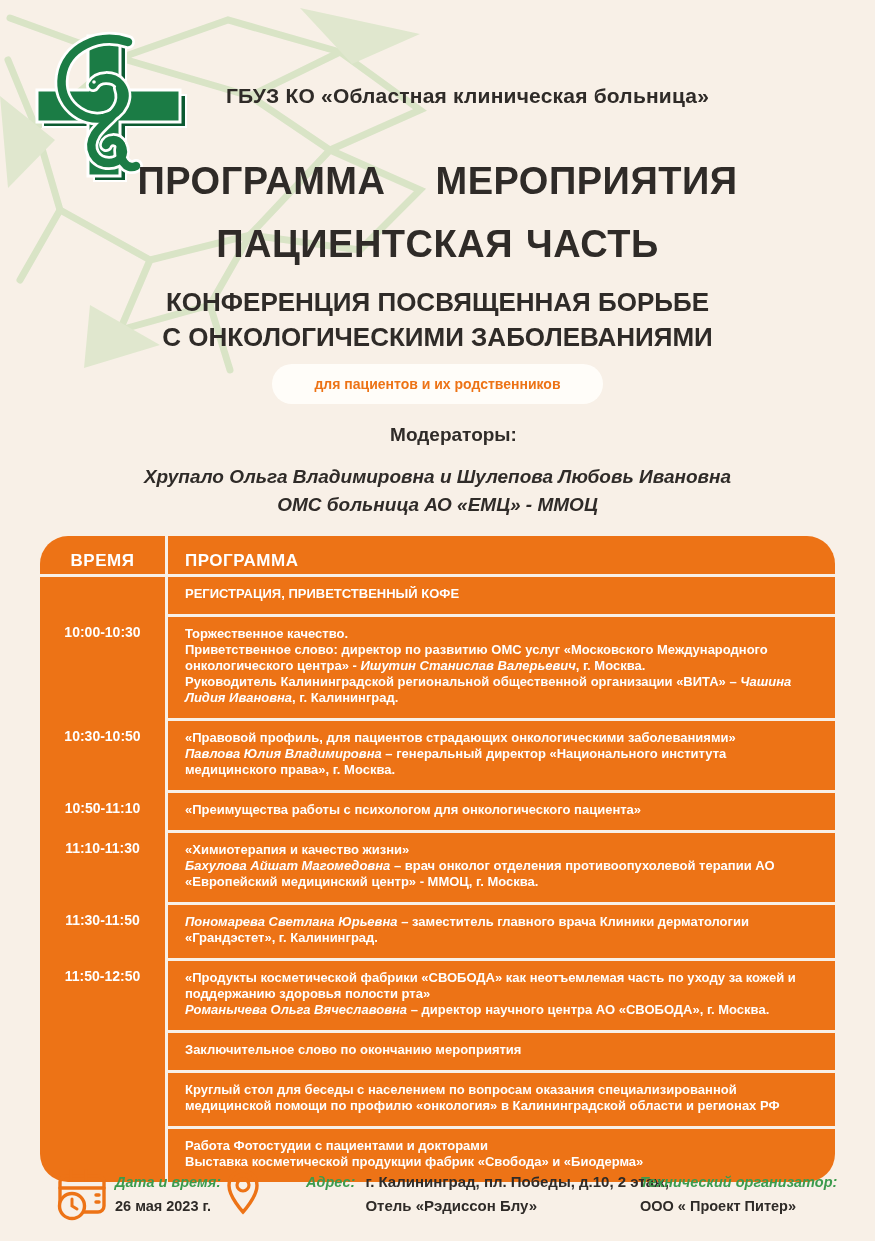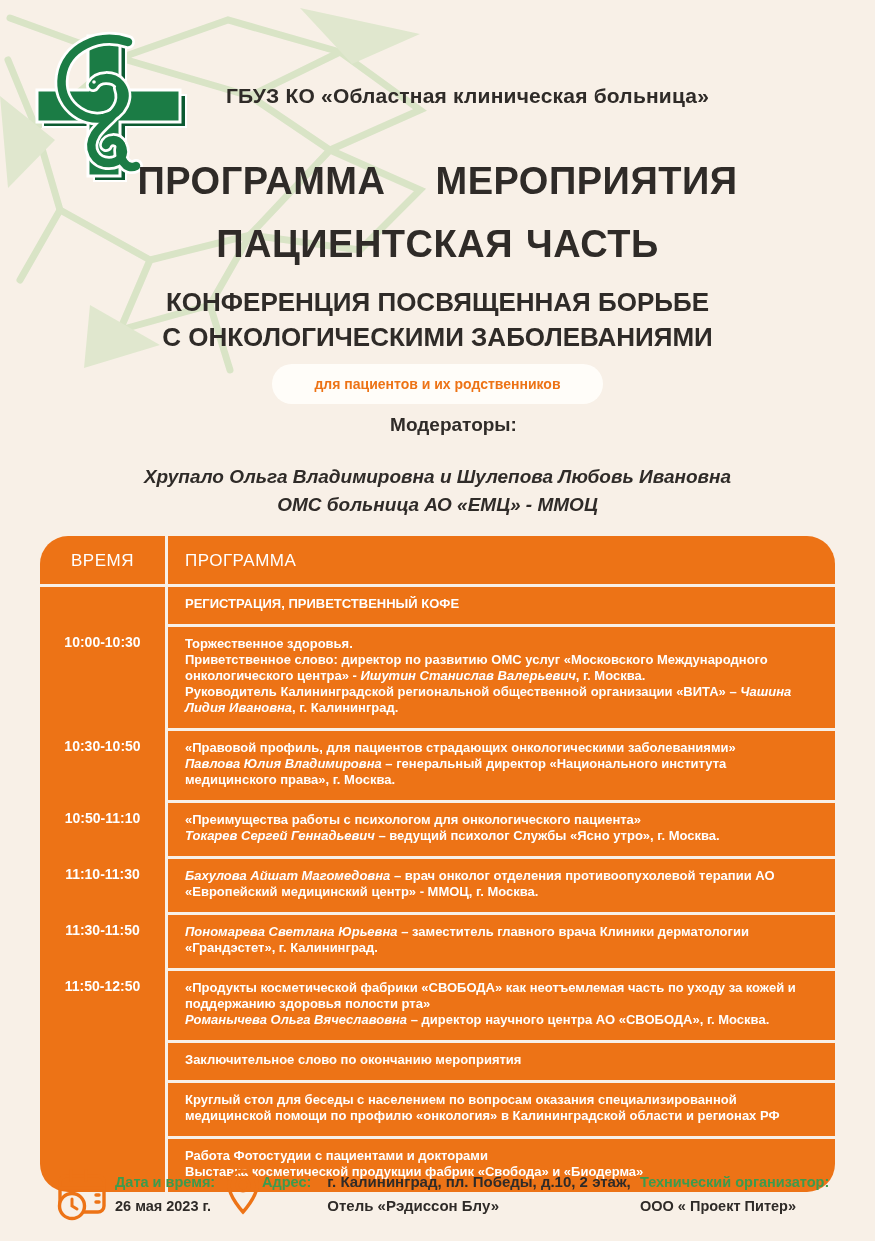--- a/index.html
+++ b/index.html
@@ -21,43 +21,43 @@
   .title1{top:160px;}
   .title2{top:223px;word-spacing:2px;}
   .sub1,.sub2{position:absolute;left:0;right:0;text-align:center;font-size:26px;font-weight:bold;}
   .sub1{top:287px;}
   .sub2{top:322px;}
   .badge-wrap{position:absolute;left:0;right:0;top:364px;text-align:center;}
   .badge{display:inline-block;background:var(--badge-bg);color:var(--orange);
     font-size:14px;font-weight:bold;padding:12px 42px;border-radius:26px;}
   .mod-label,.mod-names,.mod-org{position:absolute;left:0;right:0;text-align:center;
     font-size:19px;font-weight:bold;}
-  .mod-label{top:414px;margin-left:32px;}
+  .mod-label{top:424px;margin-left:32px;}
   .mod-names{top:466px;font-style:italic;}
   .mod-org{top:494px;font-style:italic;}
 
   .schedule{position:absolute;left:40px;right:40px;top:536px;min-height:612px;
     background:var(--orange);border-radius:28px;color:#fff;overflow:hidden;}
   .thead{display:grid;grid-template-columns:125px 1fr;border-bottom:3px solid var(--bg);}
-  .thead .hcell{font-size:17px;font-weight:normal;letter-spacing:.5px;padding:15px 0 13px 0;}
+  .thead .hcell{font-size:17px;font-weight:bold;letter-spacing:.5px;padding:15px 0 3px 0;}
   .thead .htime{text-align:center;}
   .thead .hprog{border-left:3px solid var(--bg);padding-left:17px;}
   .trow{display:grid;grid-template-columns:125px 1fr;}
   .tcell.time{font-size:14px;font-weight:bold;text-align:center;padding-top:10px;}
   .tcell.prog{border-left:3px solid var(--bg);padding:9px 26px 12px 17px;
     font-size:13px;font-weight:bold;line-height:16px;}
   .trow + .trow .tcell.prog{border-top:3px solid var(--bg);}
   .pline .it{font-style:italic;}
 
   .footer-item{position:absolute;font-size:14.5px;font-weight:bold;line-height:24px;}
-  .f-label{color:var(--green-label);}
+  .f-label{color:var(--green-label);font-style:italic;}
   .f-value{color:var(--dark);}
   .f-date{left:115px;top:1170px;}
   .f-addr{left:262px;top:1170px;}
-  .f-addr .addr-grid{display:grid;grid-template-columns:auto auto;column-gap:16px;}
+  .f-addr .addr-grid{display:grid;grid-template-columns:auto auto;column-gap:10px;margin-left:44px;}
   .f-addr .f-value{font-size:15px;}
   .f-org{left:640px;top:1170px;}
   .icon-cal{position:absolute;left:56px;top:1168px;}
   .icon-pin{position:absolute;left:226px;top:1168px;}
 </style>
 </head>
 <body>
 
 <svg class="bg-pattern" width="560" height="390" viewBox="0 0 560 390">
   <g opacity="0.75">
@@ -123,42 +123,42 @@
   <div>
       <div class="trow">
         <div class="tcell time"></div>
         <div class="tcell prog">
           <div class="pline"><span>РЕГИСТРАЦИЯ, ПРИВЕТСТВЕННЫЙ КОФЕ</span></div>
         </div>
       </div>
       <div class="trow">
         <div class="tcell time">10:00-10:30</div>
         <div class="tcell prog">
-          <div class="pline"><span>Торжественное здоровья.</span></div>
+          <div class="pline"><span>Торжественное качество.</span></div>
           <div class="pline"><span>Приветственное слово: директор по развитию ОМС услуг «Московского Международного онкологического центра» - </span><span class="it">Ишутин Станислав Валерьевич</span><span>, г. Москва.</span></div>
           <div class="pline"><span>Руководитель Калининградской региональной общественной организации «ВИТА» – </span><span class="it">Чашина Лидия Ивановна</span><span>, г. Калининград.</span></div>
         </div>
       </div>
       <div class="trow">
         <div class="tcell time">10:30-10:50</div>
         <div class="tcell prog">
           <div class="pline"><span>«Правовой профиль, для  пациентов страдающих онкологическими заболеваниями»</span></div>
           <div class="pline"><span class="it">Павлова Юлия Владимировна</span><span> – генеральный директор «Национального института медицинского права», г. Москва.</span></div>
         </div>
       </div>
       <div class="trow">
         <div class="tcell time">10:50-11:10</div>
         <div class="tcell prog">
           <div class="pline"><span>«Преимущества работы с психологом для онкологического пациента»</span></div>
-          <div class="pline"><span class="it">Токарев Сергей Геннадьевич</span><span> – ведущий психолог Службы «Ясно утро», г. Москва.</span></div>
         </div>
       </div>
       <div class="trow">
         <div class="tcell time">11:10-11:30</div>
         <div class="tcell prog">
+          <div class="pline"><span>«Химиотерапия и качество жизни»</span></div>
           <div class="pline"><span class="it">Бахулова Айшат Магомедовна</span><span> – врач онколог отделения противоопухолевой терапии АО «Европейский медицинский центр» - ММОЦ, г. Москва.</span></div>
         </div>
       </div>
       <div class="trow">
         <div class="tcell time">11:30-11:50</div>
         <div class="tcell prog">
           <div class="pline"><span class="it">Пономарева Светлана Юрьевна</span><span> – заместитель главного врача Клиники дерматологии «Грандэстет», г. Калининград.</span></div>
         </div>
       </div>
       <div class="trow">

